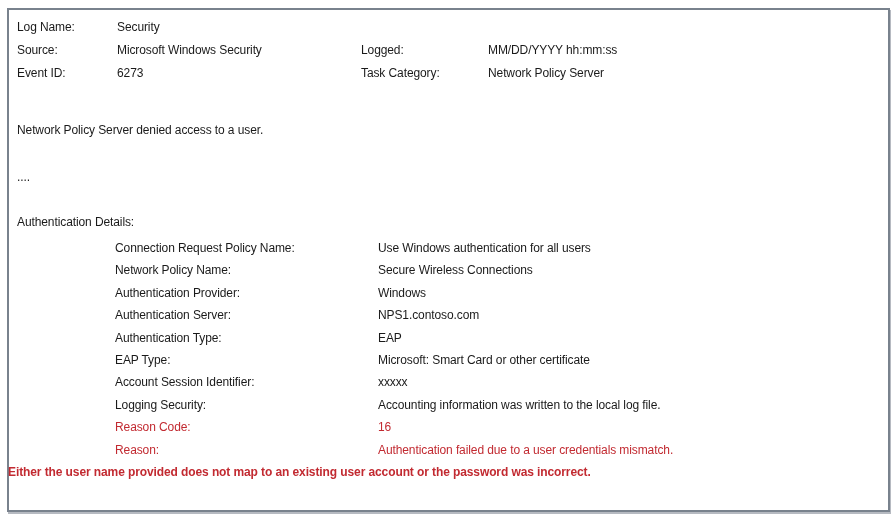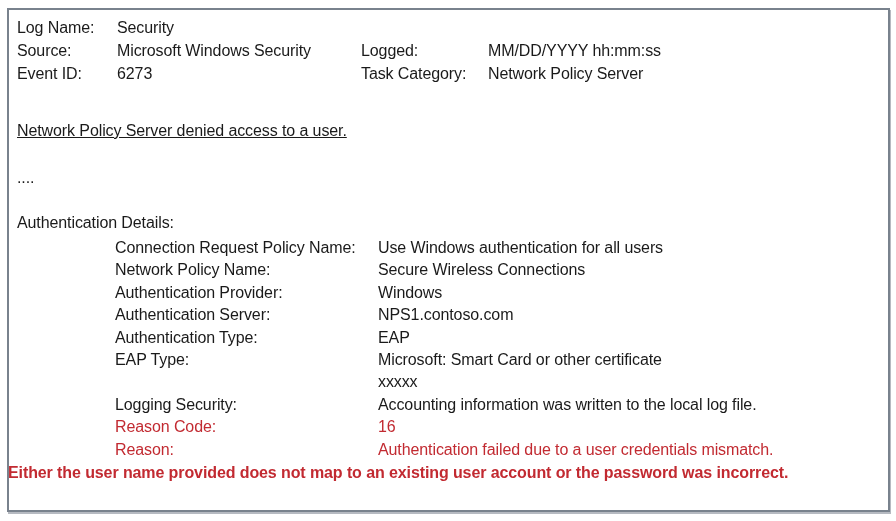--- a/index.html
+++ b/index.html
@@ -6,42 +6,42 @@
     --ink:#1a1a1a;
     --red:#c22a31;
     --border:#79828d;
   }
   html,body{margin:0;padding:0;background:#ffffff;}
   .page{
     position:relative;
     width:896px;height:521px;
     background:#ffffff;
     font-family:"Liberation Sans","DejaVu Sans",sans-serif;
-    font-size:16px;line-height:23px;
+    font-size:12px;line-height:23px;
     color:var(--ink);
     letter-spacing:-0.1px;
     overflow:hidden;
     text-align:right;
   }
   .box{
     position:absolute;left:7px;top:8px;
     width:883px;height:504px;
     box-sizing:border-box;
     border:2px solid var(--border);
     box-shadow:1px 2px 0 #b6bac1;
     background:#ffffff;
   }
   .header{position:absolute;left:0;top:16px;right:0;}
   .hrow{position:relative;height:23px;}
   .hrow span{position:absolute;top:0;white-space:nowrap;}
   .l1{left:17px;}
   .v1{left:117px;}
   .l2{left:361px;}
   .v2{left:488px;}
-  .desc{position:absolute;left:17px;top:119px;white-space:nowrap;text-decoration:underline;}
+  .desc{position:absolute;left:17px;top:119px;white-space:nowrap;}
   .dots{position:absolute;left:17px;top:166px;white-space:nowrap;}
   .sect{position:absolute;left:17px;top:211px;white-space:nowrap;}
   .details{position:absolute;left:0;top:237px;right:0;}
   .drow{position:relative;height:22.4px;line-height:22.4px;text-decoration:underline;}
   .drow span{position:absolute;top:0;white-space:nowrap;}
   .dl{left:115px;}
   .dv{left:378px;}
   .red{color:var(--red);}
   .note{
     position:absolute;left:8px;top:461px;
@@ -96,20 +96,21 @@
     </div>
     <div class="drow">
       <span class="dl">Authentication Type:</span>
       <span class="dv">EAP</span>
     </div>
     <div class="drow">
       <span class="dl">EAP Type:</span>
       <span class="dv">Microsoft: Smart Card or other certificate</span>
     </div>
     <div class="drow">
+      <span class="dl">Account Session Identifier:</span>
       <span class="dv">xxxxx</span>
     </div>
     <div class="drow">
       <span class="dl">Logging Security:</span>
       <span class="dv">Accounting information was written to the local log file.</span>
     </div>
     <div class="drow red">
       <span class="dl">Reason Code:</span>
       <span class="dv">16</span>
     </div>

